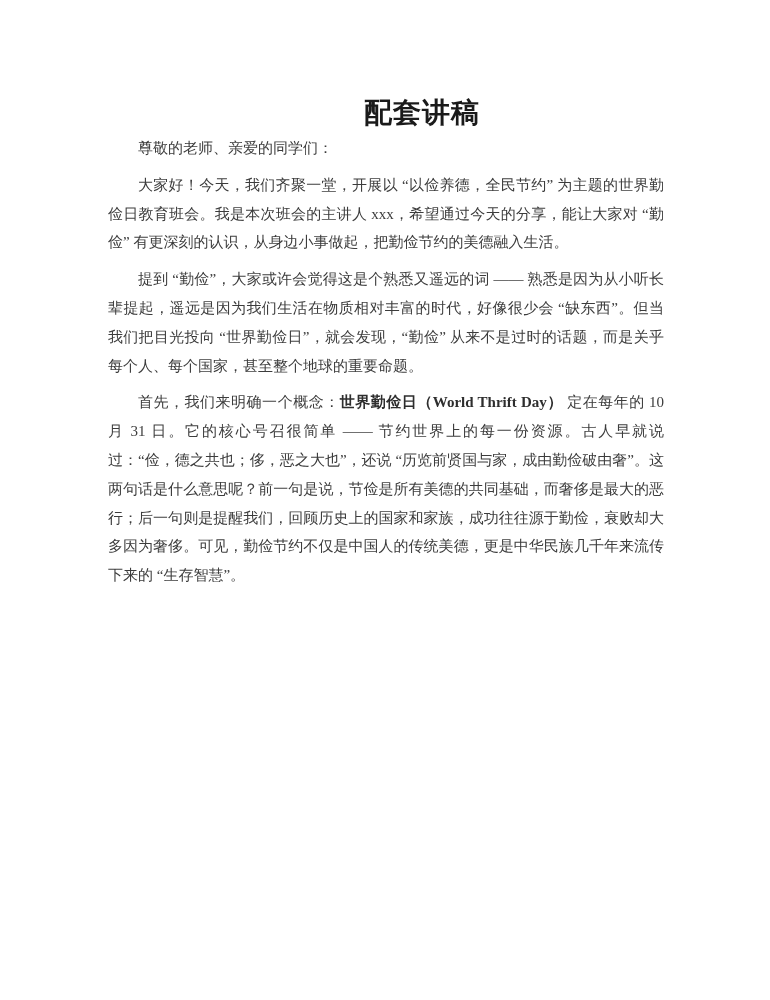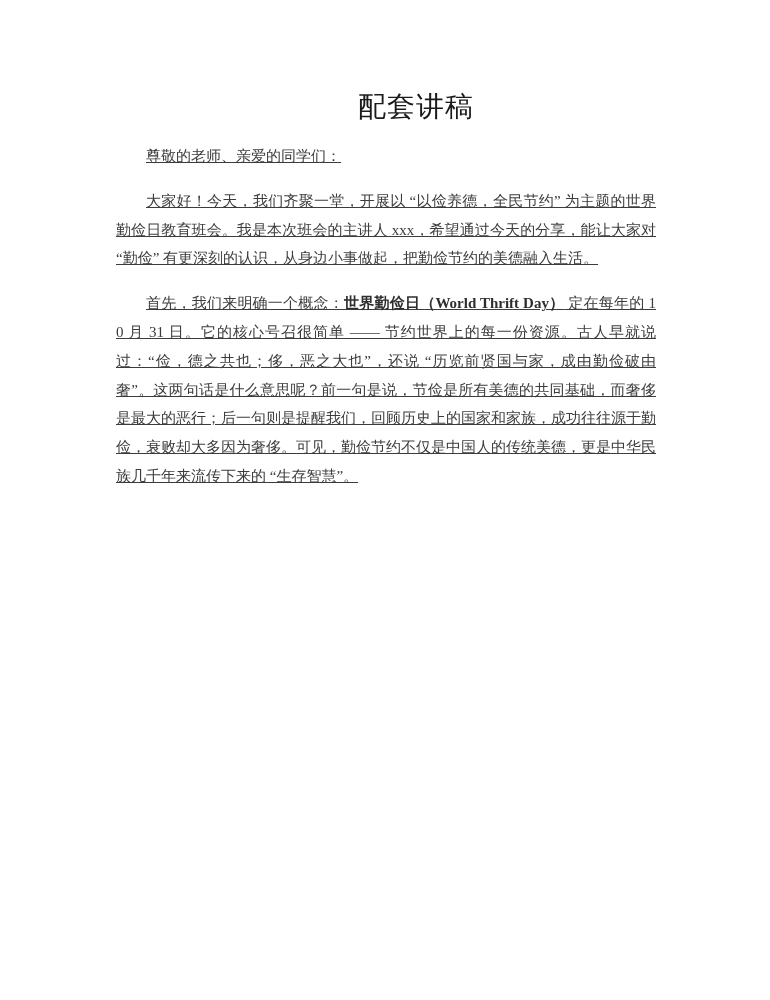--- a/index.html
+++ b/index.html
@@ -23,58 +23,58 @@
     width: 770px;
     height: 1000px;
     background: var(--page-bg);
     overflow: hidden;
   }
   .doc-title {
     position: absolute;
     top: 82px;
     left: 100px;
     width: 572px;
-    margin: 6px;
+    margin: 12px;
     padding: 0 0 0 48px; 
     text-align: center;
     font-size: 28px;
     line-height: 38px;
-    font-weight: normal;
+    font-weight: bold;
     letter-spacing: 1px;
     color: var(--title-color);
   }
   .doc-body {
     position: absolute;
     top: 126px;
     left: 100px;
     width: 572px;
     font-size: 15px;
     line-height: 28.8px;
     text-align: justify;
     color: var(--body-color);
   }
   .doc-body p {
-    margin: 16px;
+    margin: 8px;
     padding: 0;
     text-indent: 2em;
     word-break: break-all;
-    text-decoration: underline;
   }
   .doc-body p.heading {
     font-weight: bold;
     color: #2e2e2e;
   }
   .doc-body span.bold {
     font-weight: bold;
     color: #2e2e2e;
   }
 </style>
 </head>
 <body>
 
 <div class="page">
   <h1 class="doc-title">配套讲稿</h1>
   <div class="doc-body">
       <p><span>尊敬的老师、亲爱的同学们：</span></p>
       <p><span>大家好！今天，我们齐聚一堂，开展以 “以俭养德，全民节约” 为主题的世界勤俭日教育班会。我是本次班会的主讲人 xxx，希望通过今天的分享，能让大家对 “勤俭” 有更深刻的认识，从身边小事做起，把勤俭节约的美德融入生活。</span></p>
+      <p><span>提到 “勤俭”，大家或许会觉得这是个熟悉又遥远的词 —— 熟悉是因为从小听长辈提起，遥远是因为我们生活在物质相对丰富的时代，好像很少会 “缺东西”。但当我们把目光投向 “世界勤俭日”，就会发现，“勤俭” 从来不是过时的话题，而是关乎每个人、每个国家，甚至整个地球的重要命题。</span></p>
       <p><span>首先，我们来明确一个概念：</span><span class="bold">世界勤俭日（World Thrift Day）</span><span> 定在每年的 10 月 31 日。它的核心号召很简单 —— 节约世界上的每一份资源。古人早就说过：“俭，德之共也；侈，恶之大也”，还说 “历览前贤国与家，成由勤俭破由奢”。这两句话是什么意思呢？前一句是说，节俭是所有美德的共同基础，而奢侈是最大的恶行；后一句则是提醒我们，回顾历史上的国家和家族，成功往往源于勤俭，衰败却大多因为奢侈。可见，勤俭节约不仅是中国人的传统美德，更是中华民族几千年来流传下来的 “生存智慧”。</span></p>
     </div>
 </div>
 
 </body></html>

